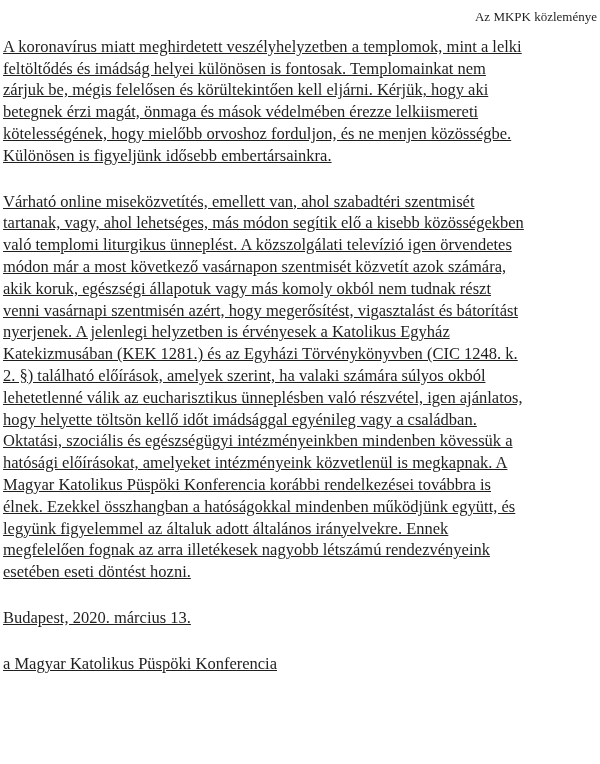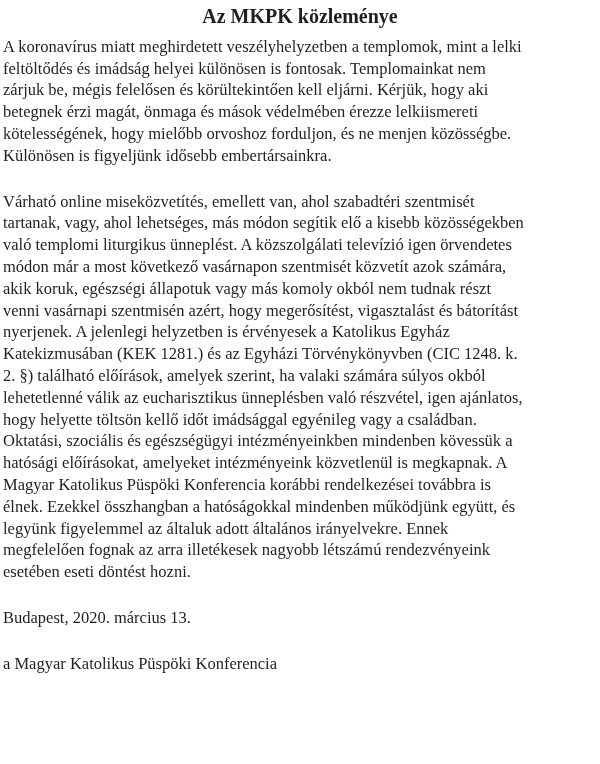--- a/index.html
+++ b/index.html
@@ -18,29 +18,30 @@
       color: #1f1f1f;
     }
     .page {
       width: 600px;
       height: 764px;
       padding: 6px 3px 0 3px;
       background: #ffffff;
     }
     .doc-title {
       margin: 0 0 8px 0;
-      font-size: 20px;
-      font-weight: bold;
-      text-align: center;
+      font-size: 13px;
+      font-weight: normal;
+      text-align: right;
       white-space: pre-line;
     }
     .doc-paragraph {
       margin: 0 0 24px 0;
       white-space: pre-line;
       text-align: left;
+      text-decoration: underline;
     }
     .doc-paragraph:last-child {
       margin-bottom: 16px;
     }
   </style>
 </head>
 <body>
 
 <div class="page">
   <h1 class="doc-title">Az MKPK közleménye</h1>

